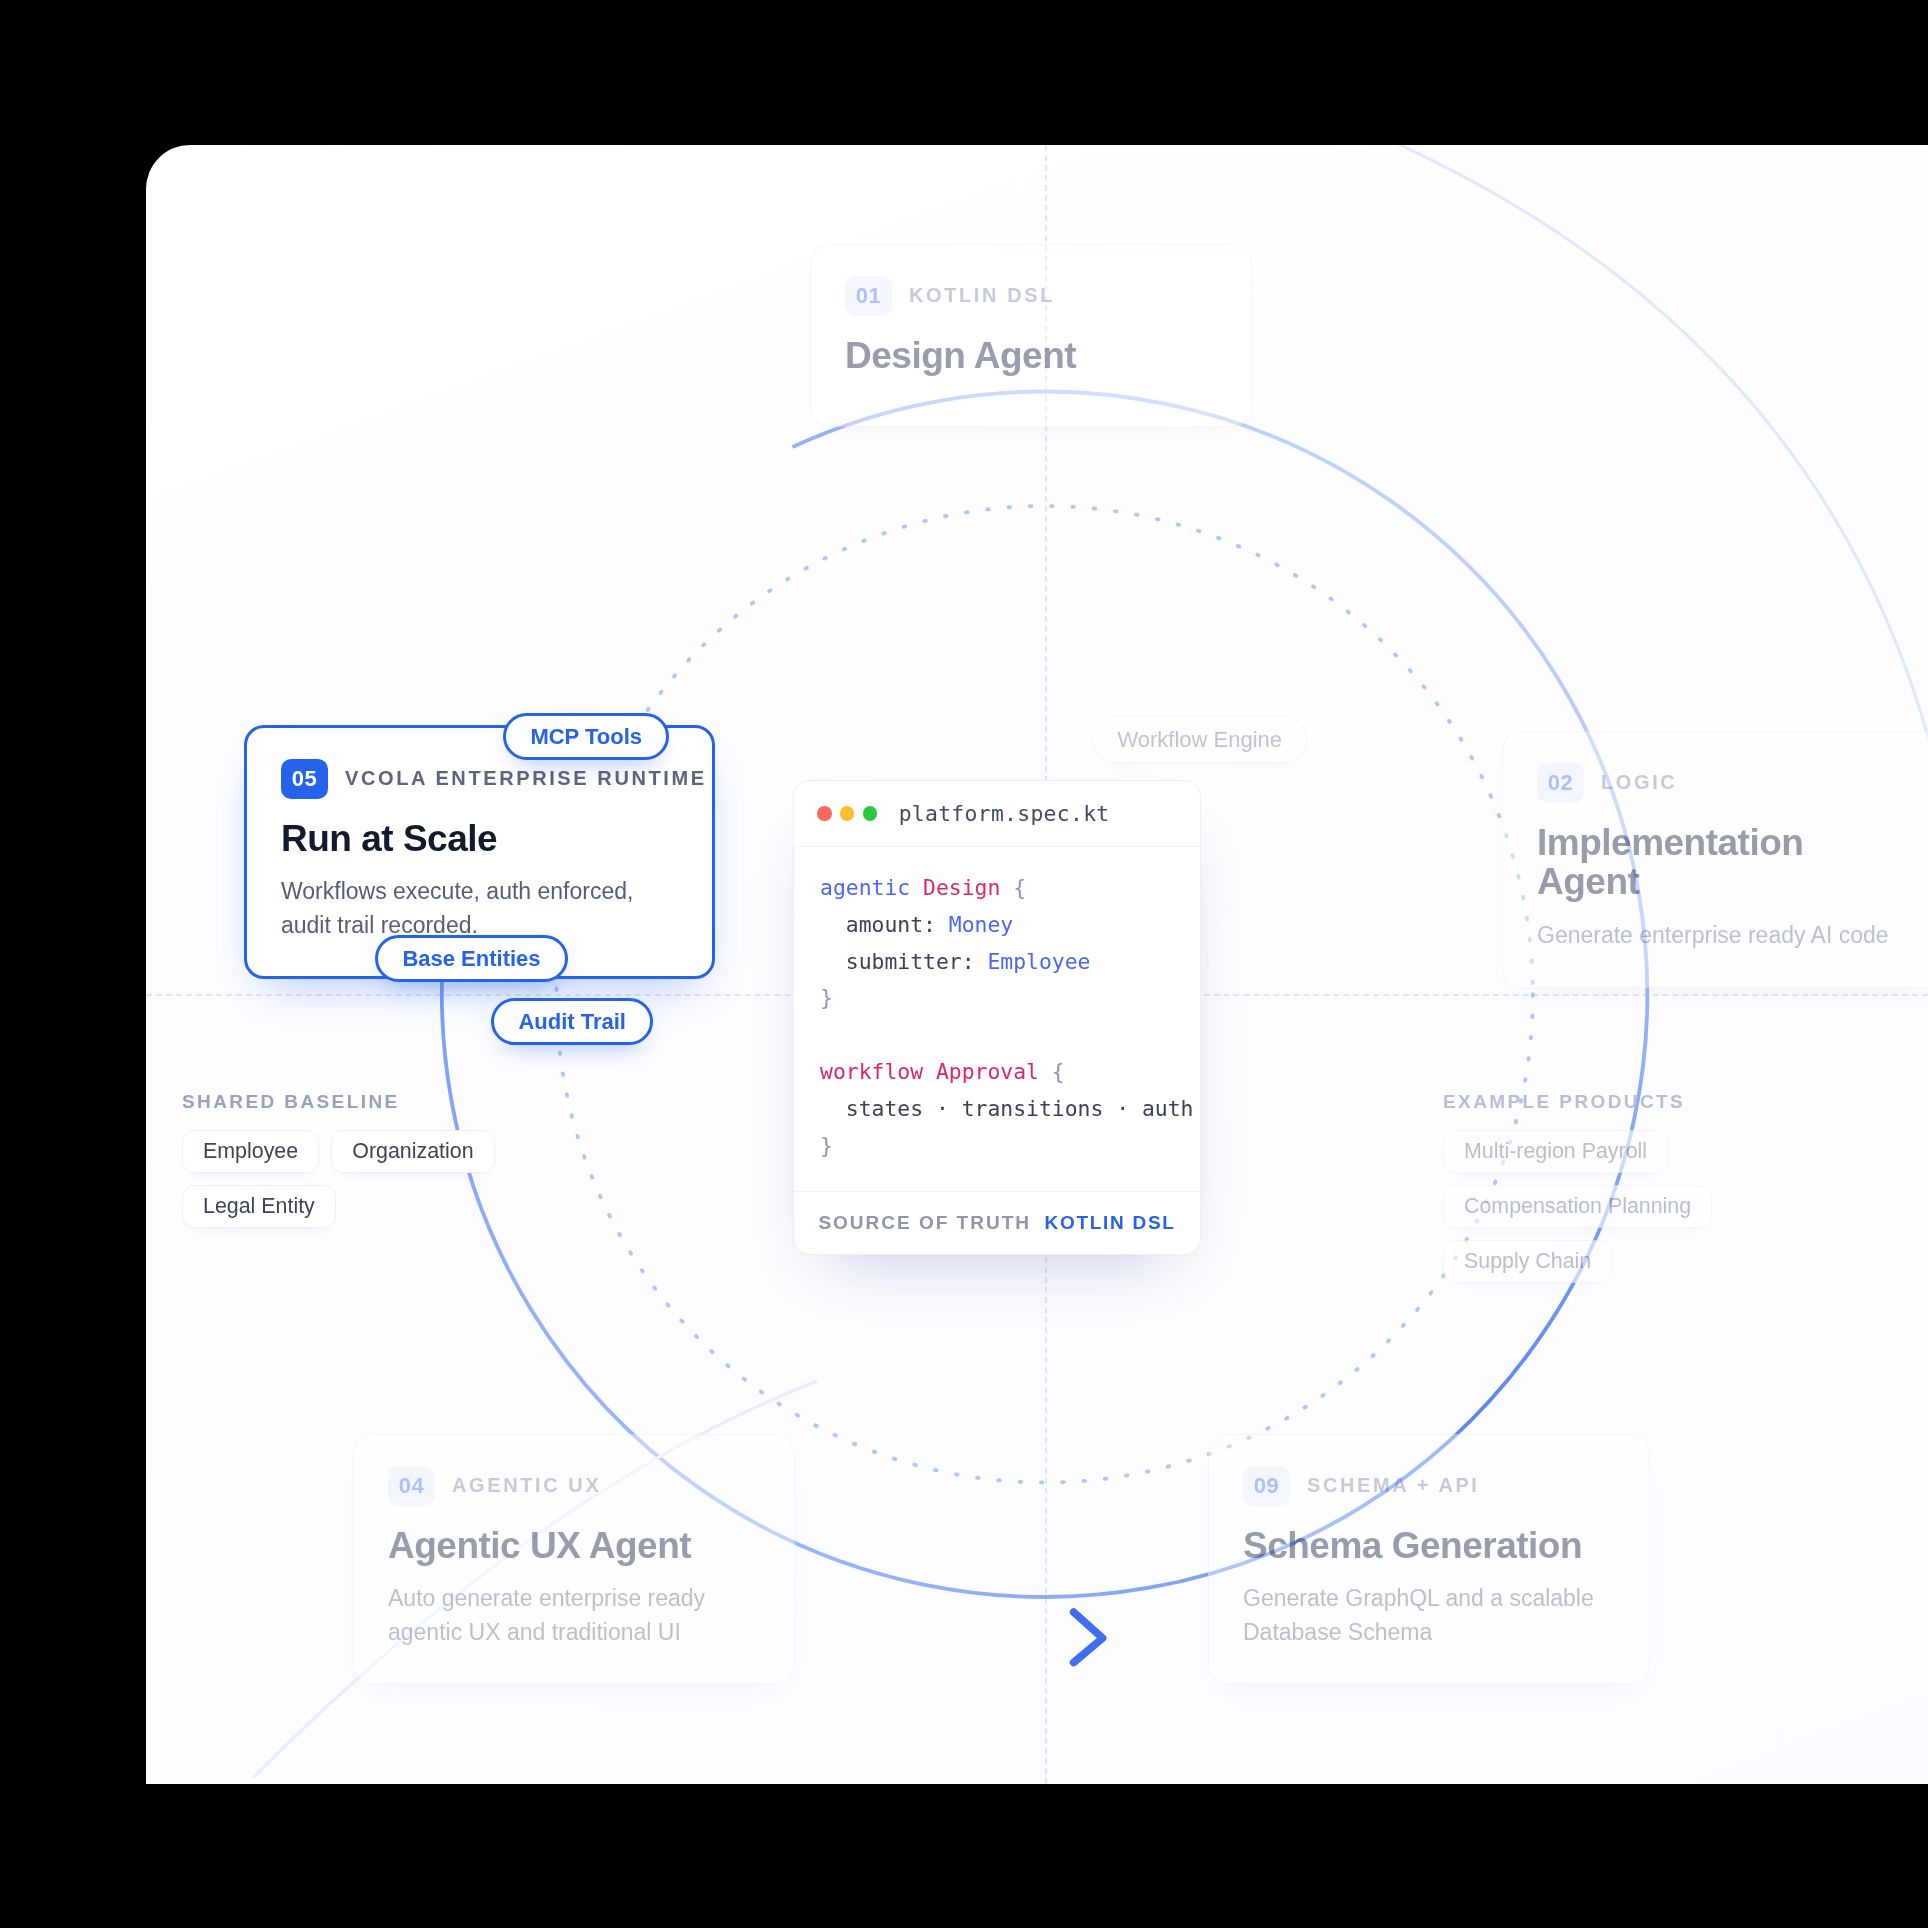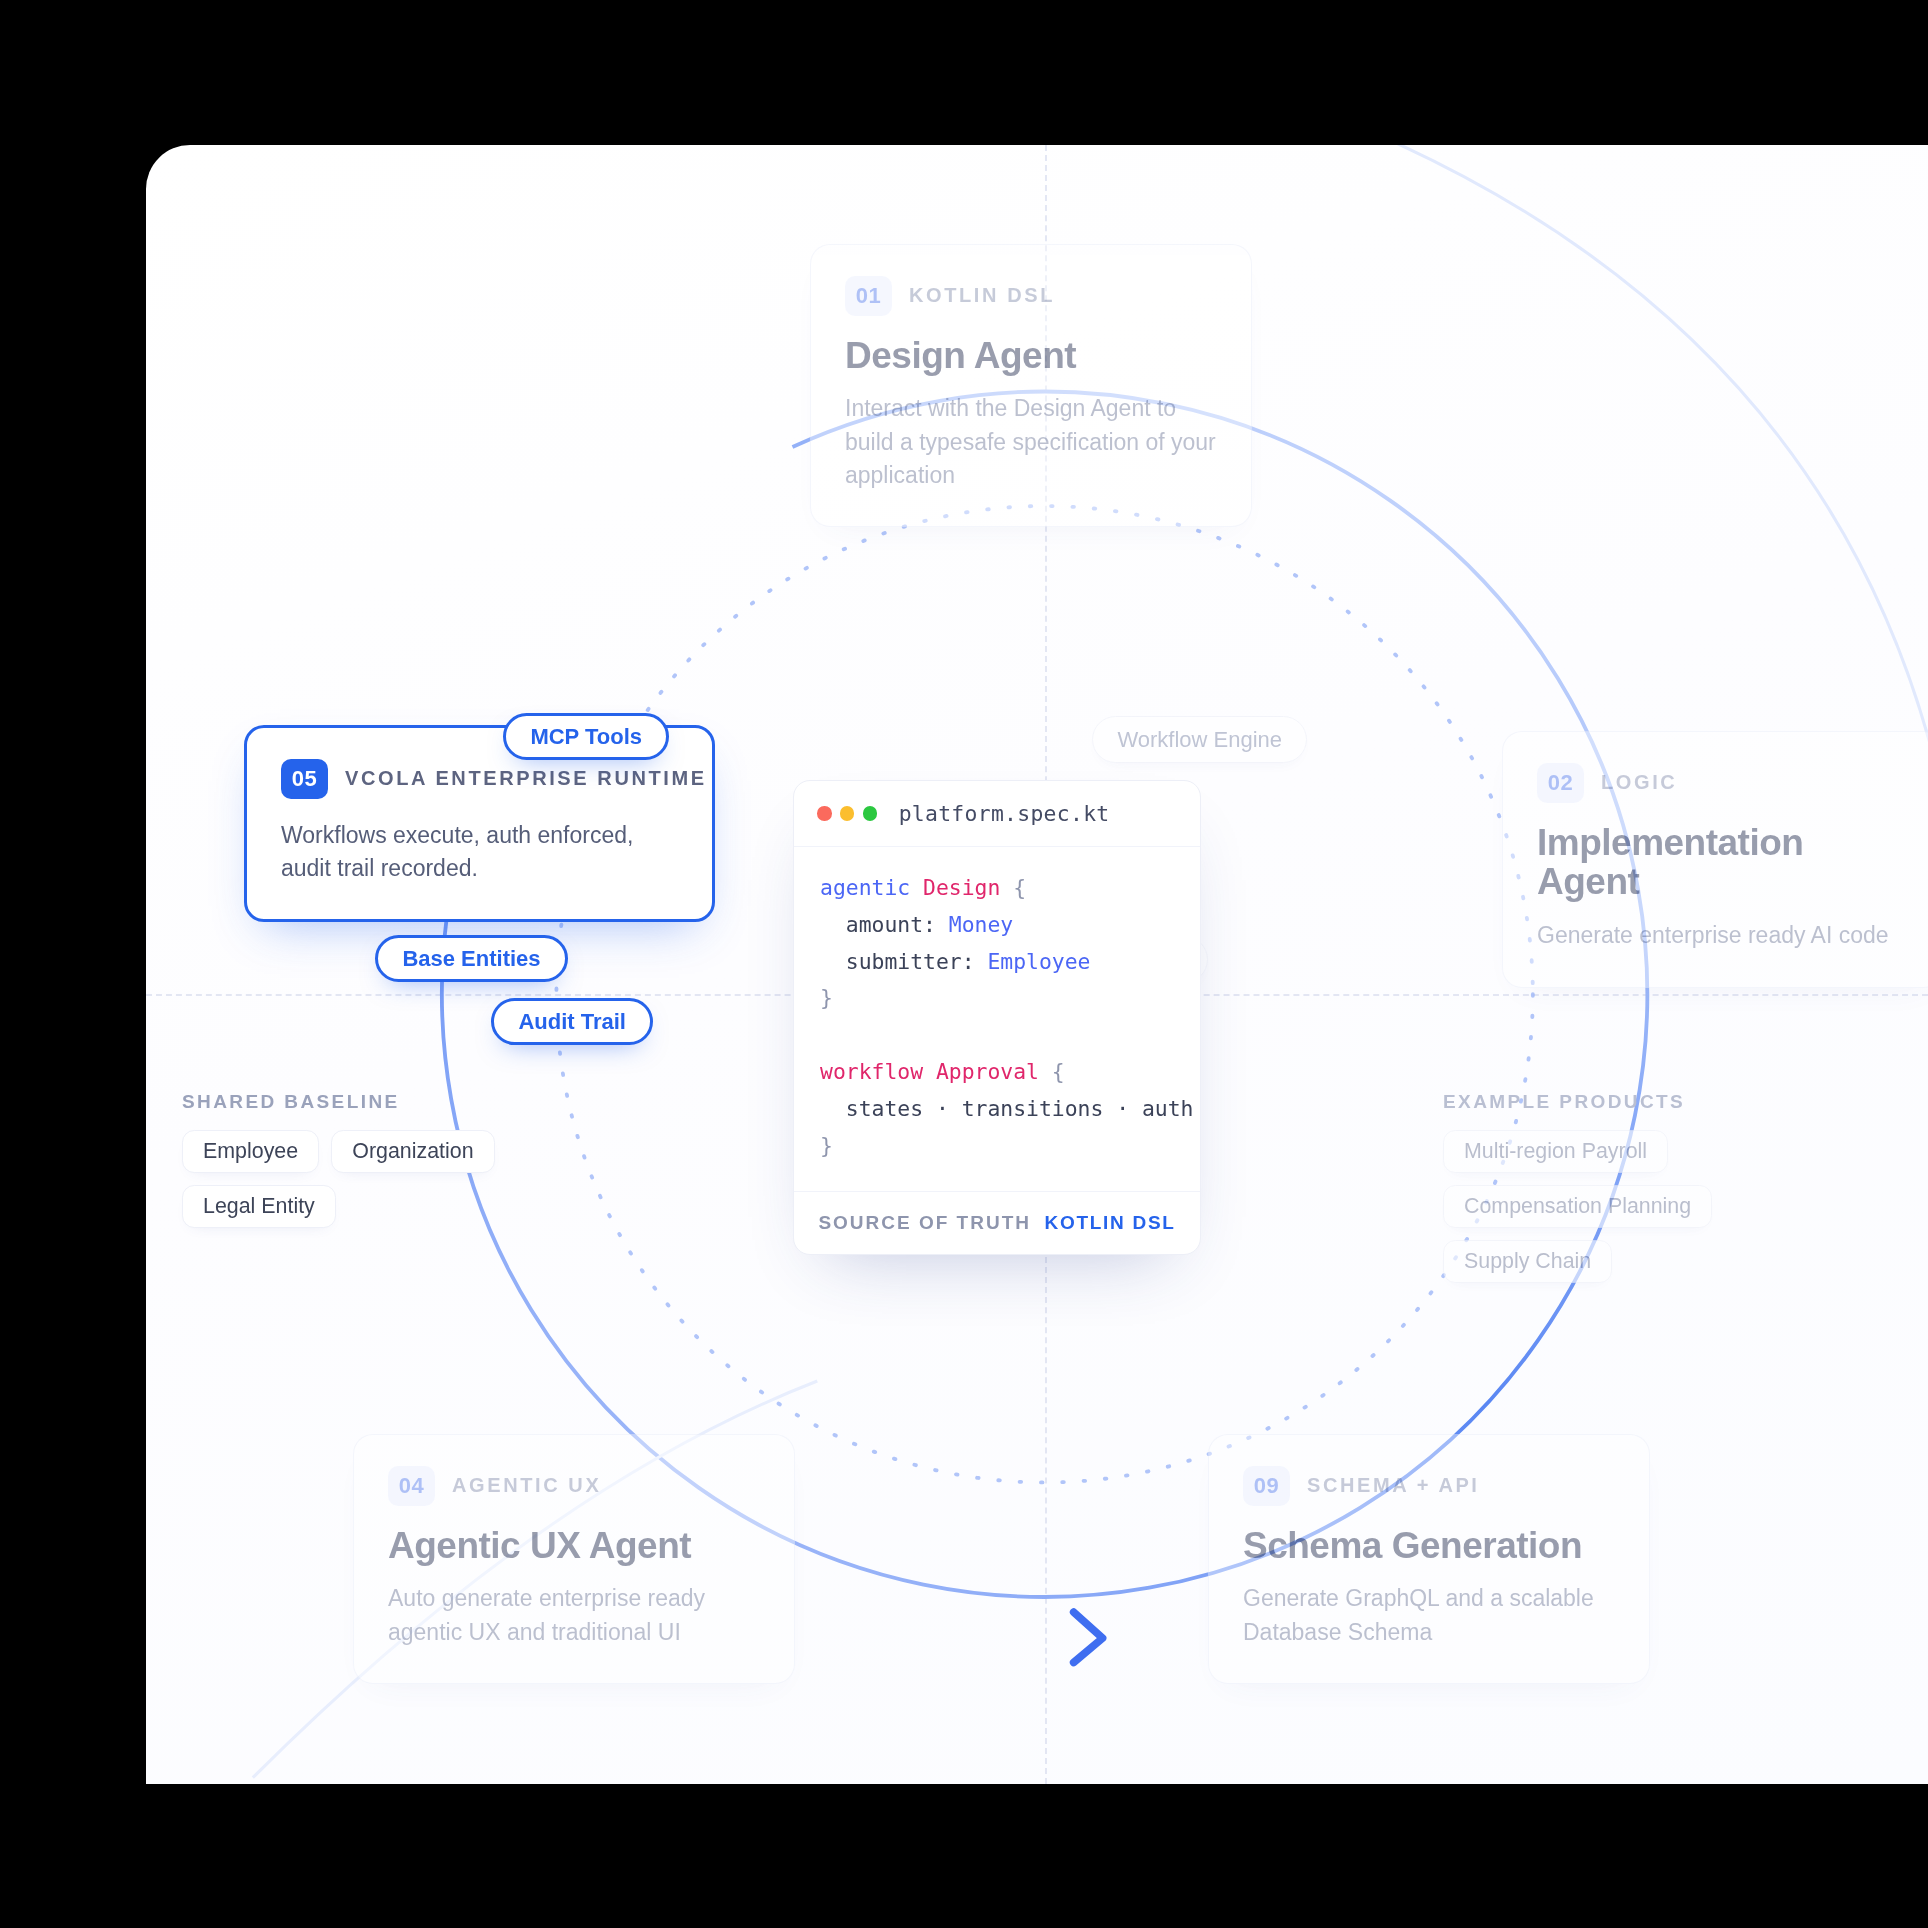--- a/index.html
+++ b/index.html
@@ -147,21 +147,20 @@
 
       <path d="M 1216 1923 L 1254 1957 L 1216 1989" fill="none" stroke="#3f6ef0" stroke-width="10" stroke-linecap="round" stroke-linejoin="round"></path>
     </svg>
 
     <div class="card ghost" id="card-01">
       <div class="card-head">
         <span class="badge">01</span>
         <span class="kicker">KOTLIN DSL</span>
       </div>
       <h3 class="card-title">Design Agent</h3>
-      <p class="card-desc">Interact with the Design Agent to build a typesafe specification of your application</p>
     </div>
 
     <div class="card ghost" id="card-02">
       <div class="card-head">
         <span class="badge">02</span>
         <span class="kicker">LOGIC</span>
       </div>
       <h3 class="card-title">Implementation Agent</h3>
       <p class="card-desc">Generate enterprise ready AI code</p>
     </div>
@@ -182,20 +181,21 @@
       </div>
       <h3 class="card-title">Agentic UX Agent</h3>
       <p class="card-desc">Auto generate enterprise ready agentic UX and traditional UI</p>
     </div>
 
     <div class="card active" id="card-05">
       <div class="card-head">
         <span class="badge">05</span>
         <span class="kicker">VCOLA ENTERPRISE RUNTIME</span>
       </div>
+      <h3 class="card-title">Run at Scale</h3>
       <p class="card-desc">Workflows execute, auth enforced, audit trail recorded.</p>
     </div>
 
     <div class="pill hot" id="pill-mcp">MCP Tools</div>
     <div class="pill dim" id="pill-wfe">Workflow Engine</div>
     <div class="pill hot" id="pill-base">Base Entities</div>
     <div class="pill dim" id="pill-auth">Authorization</div>
     <div class="pill hot" id="pill-audit">Audit Trail</div>
     <div class="pill dim" id="pill-gql">GraphQL API</div>
 

